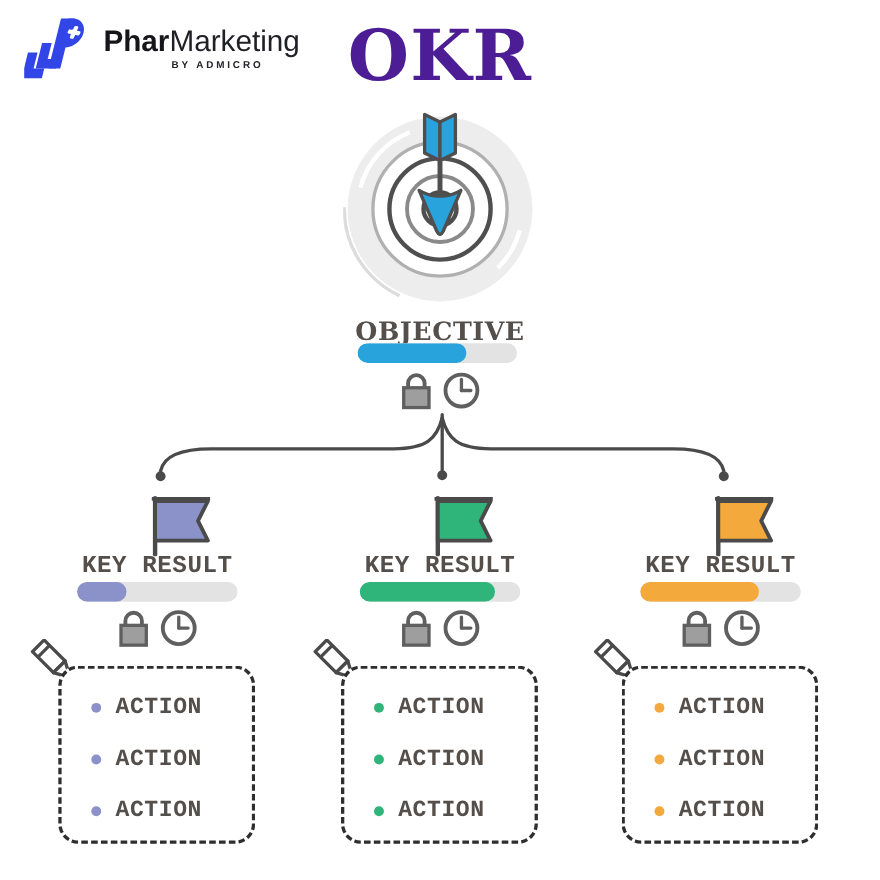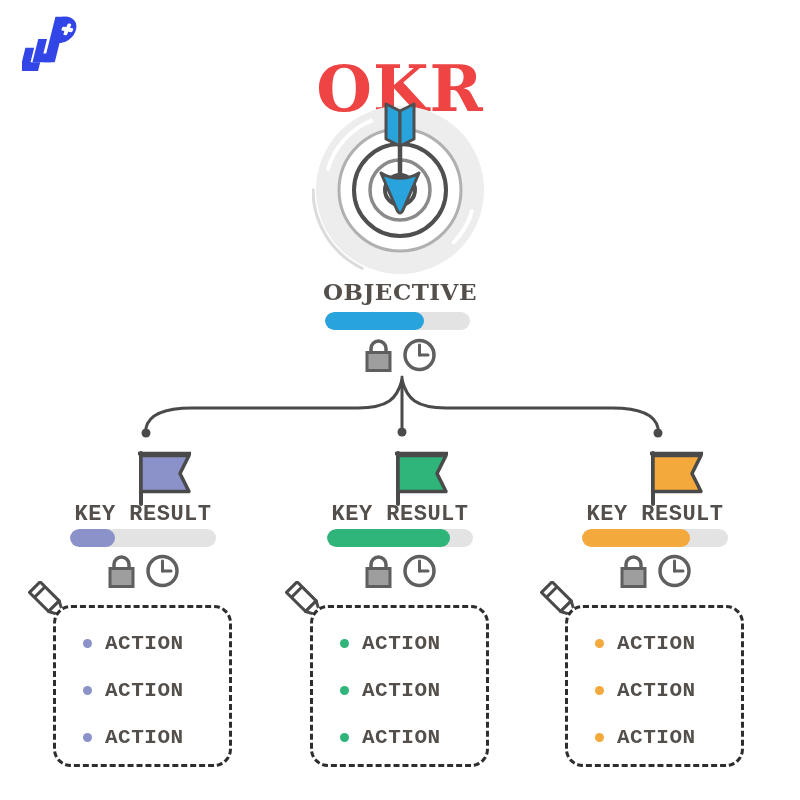--- a/index.html
+++ b/index.html
@@ -14,27 +14,27 @@
            font-family:"Liberation Sans", sans-serif; }
   .brand-text { display:flex; flex-direction:column; }
   .brand-line1 { font-size:27px; color:#15151a; letter-spacing:0; line-height:1.1; }
   .brand-line1 .b { font-weight:700; }
   .brand-line1 .r { font-weight:400; color:#202027; }
   .brand-line2 { font-size:9px; font-weight:700; letter-spacing:2.6px; color:#24242b;
                  padding-left:62px; margin-top:1px; }
 
   
   .okr-title { position:absolute; top:14px; left:0; right:0; text-align:center;
-               font-size:64px; font-weight:bold; color:#ef4444; letter-spacing:1px;margin-top:37px; }
+               font-size:64px; font-weight:bold; color:#4c1d95; letter-spacing:1px; }
 
   
   .target { position:absolute; left:312px; top:98px; }
 
   
-  .obj-label { position:absolute; top:278px; left:0; right:0; text-align:center;
+  .obj-label { position:absolute; top:288px; left:0; right:0; text-align:center;
                font-size:23px; font-weight:bold; color:#544f4b; letter-spacing:0.5px; }
   .bar { background:#e3e3e3; border-radius:10px; overflow:hidden; }
   .bar-fill { height:100%; border-radius:10px; background:var(--accent); }
   .obj-bar { position:absolute; left:325px; top:312px; width:145px; height:18px; }
   .icon-row { display:flex; justify-content:center; align-items:flex-end; gap:7px; }
   .obj-icons { position:absolute; left:0; right:0; top:336px; }
 
   
   .connector { position:absolute; left:130px; top:374px; }
 
@@ -70,20 +70,24 @@
         <path d="M23 8 h11 v47 h-11 z"></path>
         <path d="M34 8 a13.5 13.5 0 0 1 0 27 l0 -9.5 a4 4 0 0 0 0 -8 z"></path>
         <path d="M30 8 h6 v27 h-6 z"></path>
         <g fill="#ffffff" transform="rotate(10 38 21)">
           <rect x="32.5" y="19" width="12" height="4" rx="1.2"></rect>
           <rect x="36.5" y="15" width="4" height="12" rx="1.2"></rect>
         </g>
       </g>
     </svg>
   </span>
+  <span class="brand-text">
+    <span class="brand-line1"><span class="b">Phar</span><span class="r">Marketing</span></span>
+    <span class="brand-line2">BY ADMICRO</span>
+  </span>
 </div>
 
 <div class="okr-title">OKR</div>
 
 <div class="target">
   <svg width="176" height="178" viewBox="0 0 176 178">
     <circle cx="88" cy="92" r="87" fill="none" stroke="#dcdcdc" stroke-width="3" stroke-dasharray="100 447" transform="rotate(115 88 92)"></circle>
     <circle cx="88" cy="92" r="84" fill="#ededed"></circle>
     <circle cx="88" cy="92" r="75" fill="none" stroke="#ffffff" stroke-width="4" stroke-dasharray="70 402" transform="rotate(195 88 92)"></circle>
     <circle cx="88" cy="92" r="75" fill="none" stroke="#ffffff" stroke-width="4" stroke-dasharray="40 432" transform="rotate(15 88 92)"></circle>

